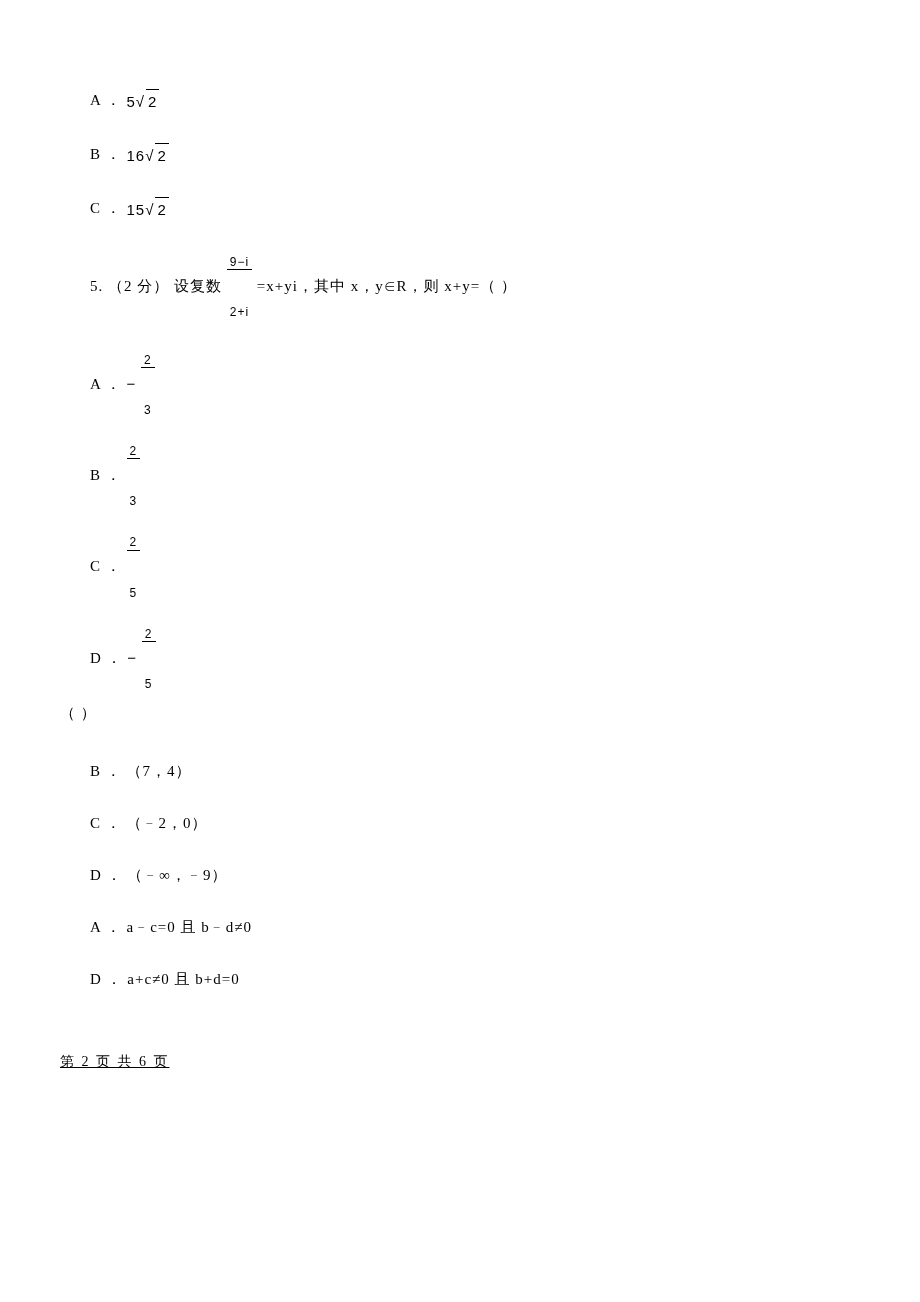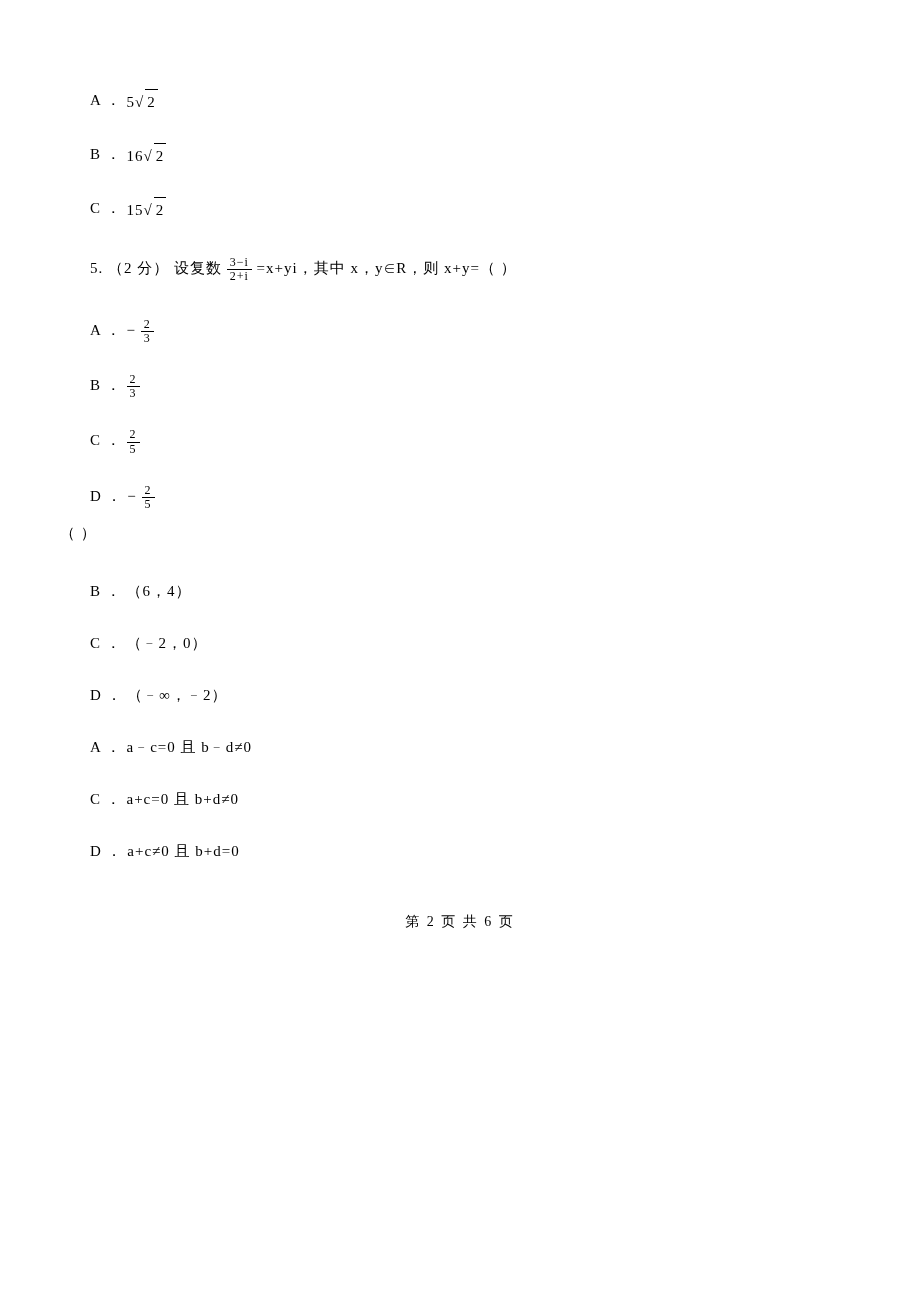--- a/index.html
+++ b/index.html
@@ -21,21 +21,21 @@
     letter-spacing: 1px;
   }
   .q {
     margin: 34px 0 34px 30px;
     letter-spacing: 1px;
   }
   .q.noindent {
     margin-left: 0;
   }
   .math {
-    font-family: Liberation Serif, serif;
+    font-family: Liberation Sans, sans-serif;
   }
   .sqrt {
     display: inline-block;
     vertical-align: middle;
     position: relative;
   }
   .sqrt .rad {
     display: inline-block;
   }
   .sqrt .bar {
@@ -52,26 +52,27 @@
     line-height: 1.1;
   }
   .frac .num {
     display: block;
     border-bottom: 1px solid #000;
     padding: 0 3px;
   }
   .frac .den {
     display: block;
     padding: 0 3px;
+    margin-top: 36px;
   }
   .footer {
-    text-align: center;
     letter-spacing: 2px;
-    margin-top: 48px;
+    margin-top: 60px;
     font-size: 14px;
+    text-decoration: underline;
   }
 </style>
 </head>
 <body>
 
 <div class="page">
 
   <div class="opt">
     <span>A ．</span>
     <span class="math sqrt">
@@ -90,21 +91,21 @@
     <span>C ．</span>
     <span class="math sqrt">
       <span class="rad">15</span><span class="rad">√</span><span class="bar">2</span>
     </span>
   </div>
 
 
   <div class="q">
     <span>5.  （2 分） 设复数 </span>
     <span class="math frac">
-      <span class="num">3−i</span>
+      <span class="num">9−i</span>
       <span class="den">2+i</span>
     </span>
     <span> =x+yi，其中 x，y∈R，则 x+y=（     ）</span>
   </div>
 
   <div class="opt">
     <span>A ．</span>
     <span class="math">−</span>
     <span class="math frac">
       <span class="num">2</span>
@@ -134,24 +135,23 @@
     <span>D ．</span>
     <span class="math">−</span>
     <span class="math frac">
       <span class="num">2</span>
       <span class="den">5</span>
     </span>
   </div>
 
   <div class="q noindent" style="margin-top:-18px">（     ）</div>
 
-  <div class="opt">B ． （6，4）</div>
+  <div class="opt">B ． （7，4）</div>
   <div class="opt">C ． （﹣2，0）</div>
-  <div class="opt">D ． （﹣∞，﹣2）</div>
+  <div class="opt">D ． （﹣∞，﹣9）</div>
 
 
   <div class="opt">A ． a﹣c=0 且 b﹣d≠0</div>
-  <div class="opt">C ． a+c=0 且 b+d≠0</div>
   <div class="opt">D ． a+c≠0 且 b+d=0</div>
 
   <div class="footer">第 2 页 共 6 页</div>
 
 </div>
 
 </body></html>

